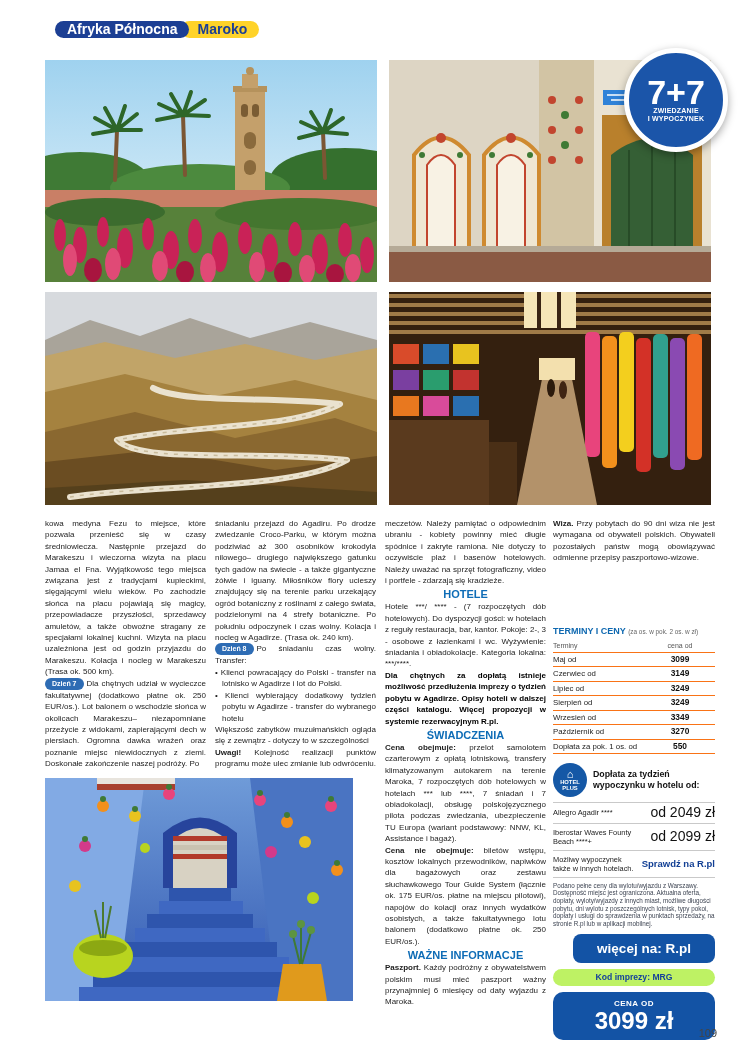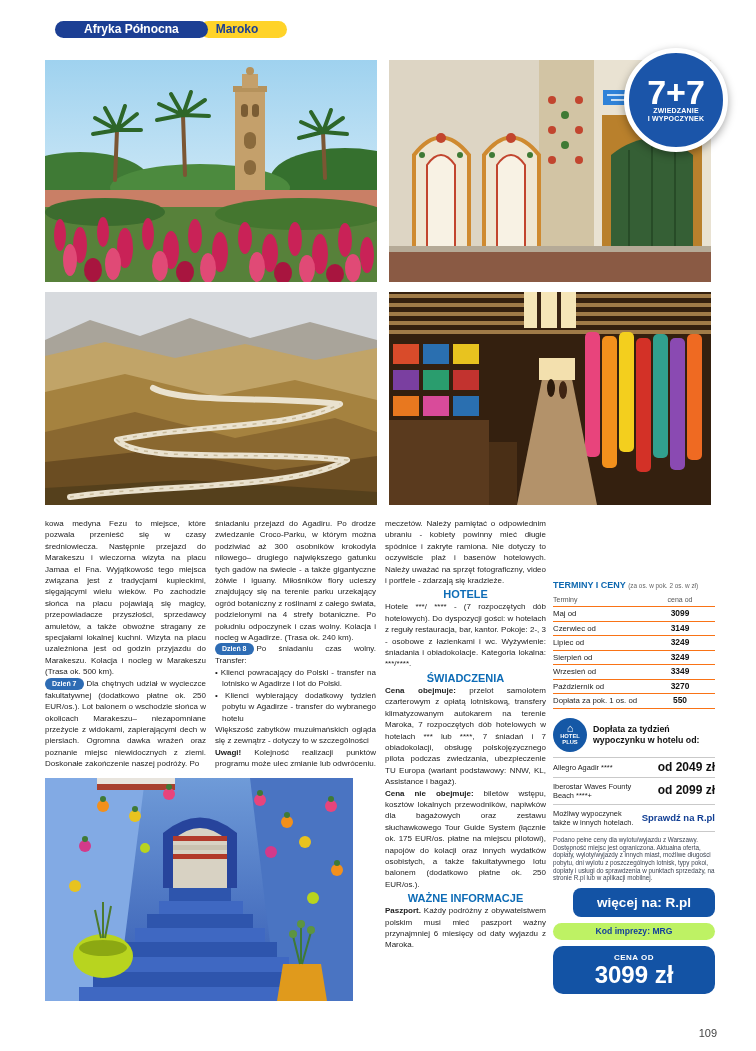--- a/index.html
+++ b/index.html
@@ -1,20 +1,20 @@
 <!DOCTYPE html>
 <html><head>
 <meta charset="utf-8">
 <style>
   html,body{margin:0;padding:0;background:#fff;}
   .page{position:relative;width:756px;height:1051px;background:#ffffff;overflow:hidden;
         font-family:"Liberation Sans",sans-serif;color:#1a1a1a;}
   
   .tag-row{position:absolute;left:55px;top:21px;display:flex;z-index:4;}
-  .tag{height:17px;line-height:17px;padding:0 29px;border-radius:9px;font-size:12px;font-weight:bold;white-space:nowrap;}
+  .tag{height:17px;line-height:17px;padding:0 12px;border-radius:9px;font-size:14px;font-weight:bold;white-space:nowrap;}
   .tag-region{background:#1c3f94;color:#fff;position:relative;z-index:2;}
   .tag-country{background:#ffd329;color:#1c3f94;margin-left:-8px;padding-left:16px;}
   
   .photo{position:absolute;overflow:hidden;background:#ccc;}
   .photo svg{display:block;width:100%;height:100%;}
   .ph1{left:45px;top:60px;width:332px;height:222px;}
   .ph2{left:389px;top:60px;width:322px;height:222px;}
   .ph3{left:45px;top:292px;width:332px;height:213px;}
   .ph4{left:389px;top:292px;width:322px;height:213px;}
   .ph5{left:45px;top:778px;width:308px;height:223px;}
@@ -46,21 +46,21 @@
   .sb-row .prc{width:70px;text-align:center;font-weight:bold;font-size:8.4px;color:#111;}
   .sb-row .prc-h{width:70px;text-align:center;font-size:7px;color:#555;}
   .hp-head{margin-top:9px;display:flex;gap:6px;align-items:center;padding-bottom:5px;}
   .hp-icon{width:34px;height:34px;min-width:34px;border-radius:50%;background:#1558a6;color:#fff;
            display:flex;flex-direction:column;align-items:center;justify-content:center;
            font-size:5.8px;font-weight:bold;line-height:6px;}
   .hp-house{font-size:11px;line-height:9px;}
   .hp-title{flex:1;font-weight:bold;font-size:8.8px;color:#111;line-height:11px;text-align:left;}
   .hp-row{display:flex;align-items:center;border-top:1px solid #c9c9c9;padding:4px 0;}
   .hp-name{flex:1;font-size:7.4px;color:#222;line-height:9px;text-align:left;padding-right:4px;}
-  .hp-price{font-weight:bold;font-size:12px;color:#111;white-space:nowrap;}
+  .hp-price{font-weight:normal;font-size:14px;color:#111;white-space:nowrap;}
   .hp-link{font-weight:bold;font-size:9.5px;color:#123f94;white-space:nowrap;}
   .fine{margin-top:6px;border-top:1px solid #c9c9c9;padding-top:4px;font-size:6.3px;line-height:7.7px;
         color:#3d4452;text-align:left;}
   .btn-more{margin-top:6px;background:#1353a5;border-radius:8px;height:29px;display:flex;
             align-items:center;justify-content:center;color:#fff;font-weight:bold;font-size:13.5px;cursor:pointer;margin-left:20px;}
   .kod{margin-top:6px;background:#bef264;border-radius:9px;height:17px;display:flex;
        align-items:center;justify-content:center;color:#14409a;font-weight:bold;font-size:8.6px;}
   .cena{margin-top:6px;background:#1353a5;border-radius:10px;height:48px;display:flex;
         flex-direction:column;align-items:center;justify-content:center;color:#fff;}
   .cena .cl{font-size:8px;font-weight:bold;letter-spacing:.5px;line-height:9px;}
@@ -335,28 +335,30 @@
     <div class="bullet">• Klienci powracający do Polski - transfer na lotnisko w Agadirze i lot do Polski.</div>
     <div class="bullet">• Klienci wybierający dodatkowy tydzień pobytu w Agadirze - transfer do wybranego hotelu</div>
     <p>Większość zabytków muzułmańskich ogląda się z zewnątrz - dotyczy to w szczególności</p>
     <p><b>Uwagi!</b><span> Kolejność realizacji punktów programu może ulec zmianie lub odwróceniu.</span></p>
   </div>
 
   <div class="col c3">
     <p>meczetów. Należy pamiętać o odpowiednim ubraniu - kobiety powinny mieć długie spódnice i zakryte ramiona. Nie dotyczy to oczywiście plaż i basenów hotelowych. Należy uważać na sprzęt fotograficzny, video i portfele - zdarzają się kradzieże.</p>
     <div class="blue-head">HOTELE</div>
     <p>Hotele ***/ **** - (7 rozpoczętych dób hotelowych). Do dyspozycji gości: w hotelach z reguły restauracja, bar, kantor. Pokoje: 2-, 3 - osobowe z łazienkami i wc. Wyżywienie: śniadania i obiadokolacje. Kategoria lokalna: ***/****.</p>
+    <p class="bold-par">Dla chętnych za dopłatą istnieje możliwość przedłużenia imprezy o tydzień pobytu w Agadirze. Opisy hoteli w dalszej części katalogu. Więcej propozycji w systemie rezerwacyjnym R.pl.</p>
     <div class="blue-head">ŚWIADCZENIA</div>
     <p><b>Cena obejmuje:</b><span> przelot samolotem czarterowym z opłatą lotniskową, transfery klimatyzowanym autokarem na terenie Maroka, 7 rozpoczętych dób hotelowych w hotelach *** lub ****, 7 śniadań i 7 obiadokolacji, obsługę polskojęzycznego pilota podczas zwiedzania, ubezpieczenie TU Europa (wariant podstawowy: NNW, KL, Assistance i bagaż).</span></p>
     <p><b>Cena nie obejmuje:</b><span> biletów wstępu, kosztów lokalnych przewodników, napiwków dla bagażowych oraz zestawu słuchawkowego Tour Guide System (łącznie ok. 175 EUR/os. płatne na miejscu pilotowi), napojów do kolacji oraz innych wydatków osobistych, a także fakultatywnego lotu balonem (dodatkowo płatne ok. 250 EUR/os.).</span></p>
     <div class="blue-head">WAŻNE INFORMACJE</div>
     <p><b>Paszport.</b><span> Każdy podróżny z obywatelstwem polskim musi mieć paszport ważny przynajmniej 6 miesięcy od daty wyjazdu z Maroka.</span></p>
   </div>
 
   <div class="col c4">
+    <p><b>Wiza.</b><span> Przy pobytach do 90 dni wiza nie jest wymagana od obywateli polskich. Obywateli pozostałych państw mogą obowiązywać odmienne przepisy paszportowo-wizowe.</span></p>
 
     <div class="sb-title"><span>TERMINY I CENY</span> <span class="sb-sub">(za os. w pok. 2 os. w zł)</span></div>
 
     <div class="sb-table">
       <div class="sb-row head">
         <span class="lbl">Terminy</span>
         <span class="prc-h">cena od</span>
       </div>
       <div class="sb-row">
         <span class="lbl">Maj od</span>

